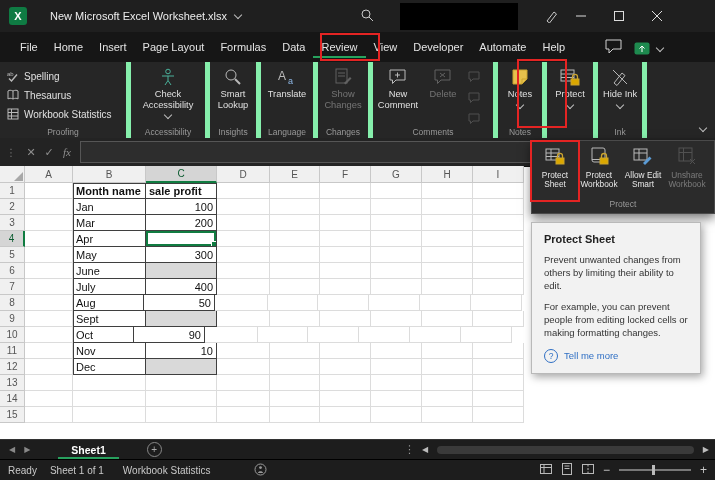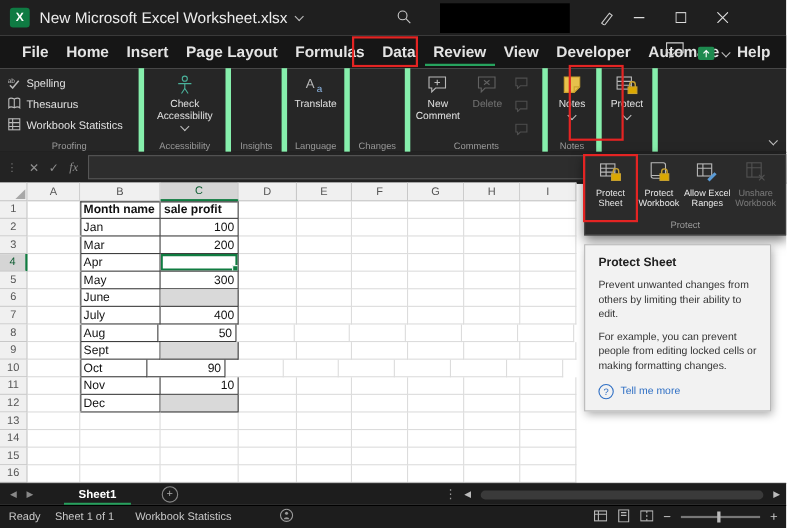--- a/index.html
+++ b/index.html
@@ -3,29 +3,29 @@
 <meta charset="utf-8">
 <style>
   html,body{margin:0;padding:0;overflow:hidden;background:#fff;}
   body{width:715px;height:480px;font-family:"Liberation Sans",sans-serif;}
   #app{position:relative;width:715px;height:480px;background:#fff;overflow:hidden;}
   .cv{display:inline-block;width:5px;height:5px;border-right:1px solid #bdbdbd;border-bottom:1px solid #bdbdbd;transform:rotate(45deg);}
 
   
   .titlebar{position:absolute;left:0;top:0;width:715px;height:32px;background:#1f1f1f;display:flex;align-items:center;}
   .excel-logo{margin-left:9px;width:18px;height:18px;background:#0f7b43;border-radius:3px;display:flex;align-items:center;justify-content:center;color:#fff;font-weight:700;font-size:11px;}
-  .win-title{margin-left:9px;color:#ececec;font-size:14px;white-space:nowrap;}
+  .win-title{margin-left:23px;color:#ececec;font-size:11px;white-space:nowrap;}
   .title-chev{margin-left:8px;margin-top:-2px;}
   .tb-search{position:absolute;left:360px;top:8px;}
   .redacted{position:absolute;left:400px;top:3px;width:118px;height:27px;background:#000;}
   .tb-btn{position:absolute;top:0;width:38px;height:32px;display:flex;align-items:center;justify-content:center;}
 
   
   .tabbar{position:absolute;left:0;top:32px;width:715px;height:30px;background:#161616;display:flex;align-items:center;padding-left:12px;}
-  .tab{color:#e4e4e4;font-size:14px;padding:5px 8px;white-space:nowrap;font-weight:bold;}
+  .tab{color:#e4e4e4;font-size:11px;padding:5px 8px;white-space:nowrap;}
   .tab.active{box-shadow:inset 0 -2px 0 #27a35e;}
   .tabbar-right{position:absolute;right:52px;top:36px;display:flex;gap:12px;align-items:center;height:24px;}
 
   
   .ribbon{position:absolute;left:0;top:62px;width:715px;height:76px;background:#262626;display:flex;color:#e0e0e0;border-bottom:1px solid #111;}
   .rgroup{position:relative;height:76px;border-right:5px solid #86efac;flex:none;}
   .glabel{position:absolute;bottom:1px;left:0;right:0;text-align:center;font-size:8.5px;color:#999;}
   .small-col{display:flex;flex-direction:column;padding-top:5px;}
   .small-btn{display:flex;align-items:center;gap:5px;height:19px;padding-left:7px;font-size:10px;color:#e0e0e0;white-space:nowrap;}
   .big-row{display:flex;justify-content:center;}
@@ -205,39 +205,63 @@
               </svg>
             </span>
         <span>Check Accessibility</span>
         <span class="cv"></span>
       </div>
         </div>
       <div class="glabel">Accessibility</div>
     </div>
 
     <div class="rgroup" style="width:46px">
+      <div class="big-row">
+          <div class="big-btn" style="width:44px">
+        <span class="ic">
+              <svg width="20" height="20">
+                <circle cx="8" cy="8" r="5" stroke="#b9b9b9" fill="none"></circle>
+                <line x1="12" y1="12" x2="17" y2="17" stroke="#b9b9b9" stroke-width="2"></line>
+              </svg>
+            </span>
+        <span>Smart Lookup</span>
+      </div>
+        </div>
       <div class="glabel">Insights</div>
     </div>
 
     <div class="rgroup" style="width:52px">
       <div class="big-row">
           <div class="big-btn" style="width:50px">
         <span class="ic">
               <svg width="20" height="20">
                 <text x="1" y="13" font-size="12" fill="#b9b9b9">A</text>
                 <text x="11" y="17" font-size="9" fill="#8fb9e8">a</text>
               </svg>
             </span>
         <span>Translate</span>
       </div>
         </div>
       <div class="glabel">Language</div>
     </div>
 
     <div class="rgroup" style="width:50px">
+      <div class="big-row">
+          <div class="big-btn disabled" style="width:46px">
+        <span class="ic">
+              <svg width="20" height="20">
+                <rect x="3" y="2" width="11" height="14" fill="none" stroke="#b9b9b9"></rect>
+                <line x1="5" y1="6" x2="12" y2="6" stroke="#b9b9b9"></line>
+                <line x1="5" y1="9" x2="12" y2="9" stroke="#b9b9b9"></line>
+                <path d="M11 16 L17 10 L18.5 11.5 L12.5 17.5 Z" fill="#b9b9b9"></path>
+              </svg>
+            </span>
+        <span>Show Changes</span>
+      </div>
+        </div>
       <div class="glabel">Changes</div>
     </div>
 
     <div class="rgroup" style="width:120px">
       <div style="display:flex;">
         <div class="big-btn" style="width:50px">
           <span class="ic">
               <svg width="20" height="20">
                 <path d="M2 3 h15 v10 h-9 l-3.5 3.5 v-3.5 h-2.5 z" fill="none" stroke="#b9b9b9"></path>
                 <line x1="9.5" y1="5.5" x2="9.5" y2="10.5" stroke="#b9b9b9"></line>
@@ -298,20 +322,35 @@
                 <rect x="11" y="12" width="8" height="6" fill="#dba800" stroke="#caa32f"></rect>
                 <path d="M12.5 12 V9.8 A2.5 2.5 0 0 1 17.5 9.8 V12" fill="none" stroke="#caa32f" stroke-width="1.3"></path>
               </svg>
             </span>
         <span>Protect</span>
         <span class="cv"></span>
       </div>
         </div>
     </div>
 
+    <div class="rgroup" style="width:44px">
+      <div class="big-row">
+          <div class="big-btn" style="width:42px">
+        <span class="ic">
+              <svg width="20" height="20">
+                <path d="M4 16 L12 6 L15 8.5 L7 18.5 Z" fill="none" stroke="#b9b9b9"></path>
+                <line x1="3" y1="3" x2="17" y2="17" stroke="#b9b9b9"></line>
+              </svg>
+            </span>
+        <span>Hide Ink</span>
+        <span class="cv"></span>
+      </div>
+        </div>
+      <div class="glabel">Ink</div>
+    </div>
 
     <span class="cv ribbon-collapse"></span>
   </div>
 
   <div class="fbar">
     <span class="vdots">⋮</span>
     <span class="fxg">✕</span>
     <span class="fxg">✓</span>
     <span class="fxg fx-it">fx</span>
     <div class="finput"></div>
@@ -493,32 +532,20 @@
         <div class="cell" style="width: 71px;"></div>
         <div class="cell" style="width: 53px;"></div>
         <div class="cell" style="width: 50px;"></div>
         <div class="cell" style="width: 51px;"></div>
         <div class="cell" style="width: 51px;"></div>
         <div class="cell" style="width: 51px;"></div>
         <div class="cell" style="width: 51px;"></div>
       </div>
       <div class="grow">
         <div class="rhdr">15</div>
-        <div class="cell" style="width: 48px;"></div>
-        <div class="cell" style="width: 73px;"></div>
-        <div class="cell" style="width: 71px;"></div>
-        <div class="cell" style="width: 53px;"></div>
-        <div class="cell" style="width: 50px;"></div>
-        <div class="cell" style="width: 51px;"></div>
-        <div class="cell" style="width: 51px;"></div>
-        <div class="cell" style="width: 51px;"></div>
-        <div class="cell" style="width: 51px;"></div>
-      </div>
-      <div class="grow">
-        <div class="rhdr">16</div>
         <div class="cell" style="width: 48px;"></div>
         <div class="cell" style="width: 73px;"></div>
         <div class="cell" style="width: 71px;"></div>
         <div class="cell" style="width: 53px;"></div>
         <div class="cell" style="width: 50px;"></div>
         <div class="cell" style="width: 51px;"></div>
         <div class="cell" style="width: 51px;"></div>
         <div class="cell" style="width: 51px;"></div>
         <div class="cell" style="width: 51px;"></div>
       </div>
@@ -546,21 +573,21 @@
             </svg></span>
           <span>Protect Workbook</span>
         </div>
         <div class="fly-item">
           <span class="ic"><svg width="20" height="20">
               <rect x="1" y="3" width="13" height="11" fill="none" stroke="#b9b9b9"></rect>
               <line x1="1" y1="7" x2="14" y2="7" stroke="#b9b9b9"></line>
               <line x1="6" y1="3" x2="6" y2="14" stroke="#b9b9b9"></line>
               <path d="M10 17 L16.5 10.5 L18.5 12.5 L12 19 Z" fill="#5b9bd5"></path>
             </svg></span>
-          <span>Allow Excel Ranges</span>
+          <span>Allow Edit Smart</span>
         </div>
         <div class="fly-item disabled">
           <span class="ic"><svg width="20" height="20">
               <rect x="2" y="2" width="13" height="13" fill="none" stroke="#8a8a8a"></rect>
               <line x1="2" y1="6.5" x2="15" y2="6.5" stroke="#8a8a8a"></line>
               <line x1="6.5" y1="2" x2="6.5" y2="15" stroke="#8a8a8a"></line>
               <path d="M13 13 L18 18 M18 13 L13 18" stroke="#8a8a8a"></path>
             </svg></span>
           <span>Unshare Workbook</span>
         </div>

